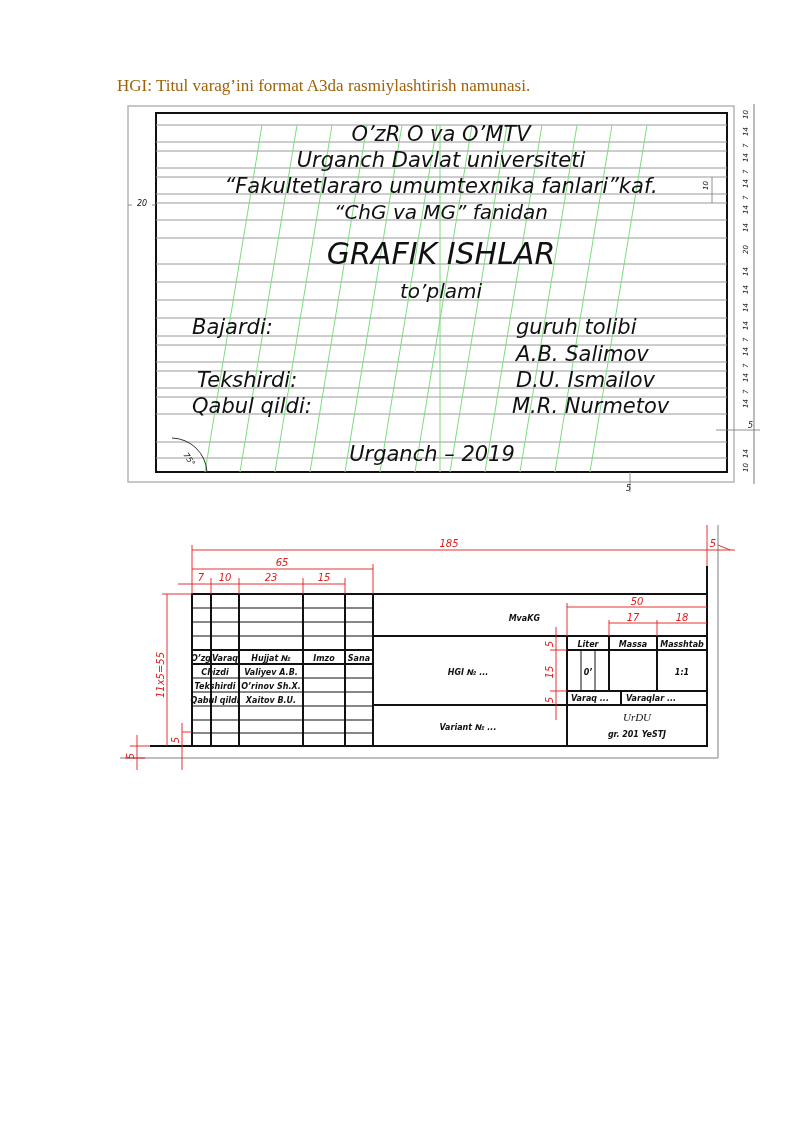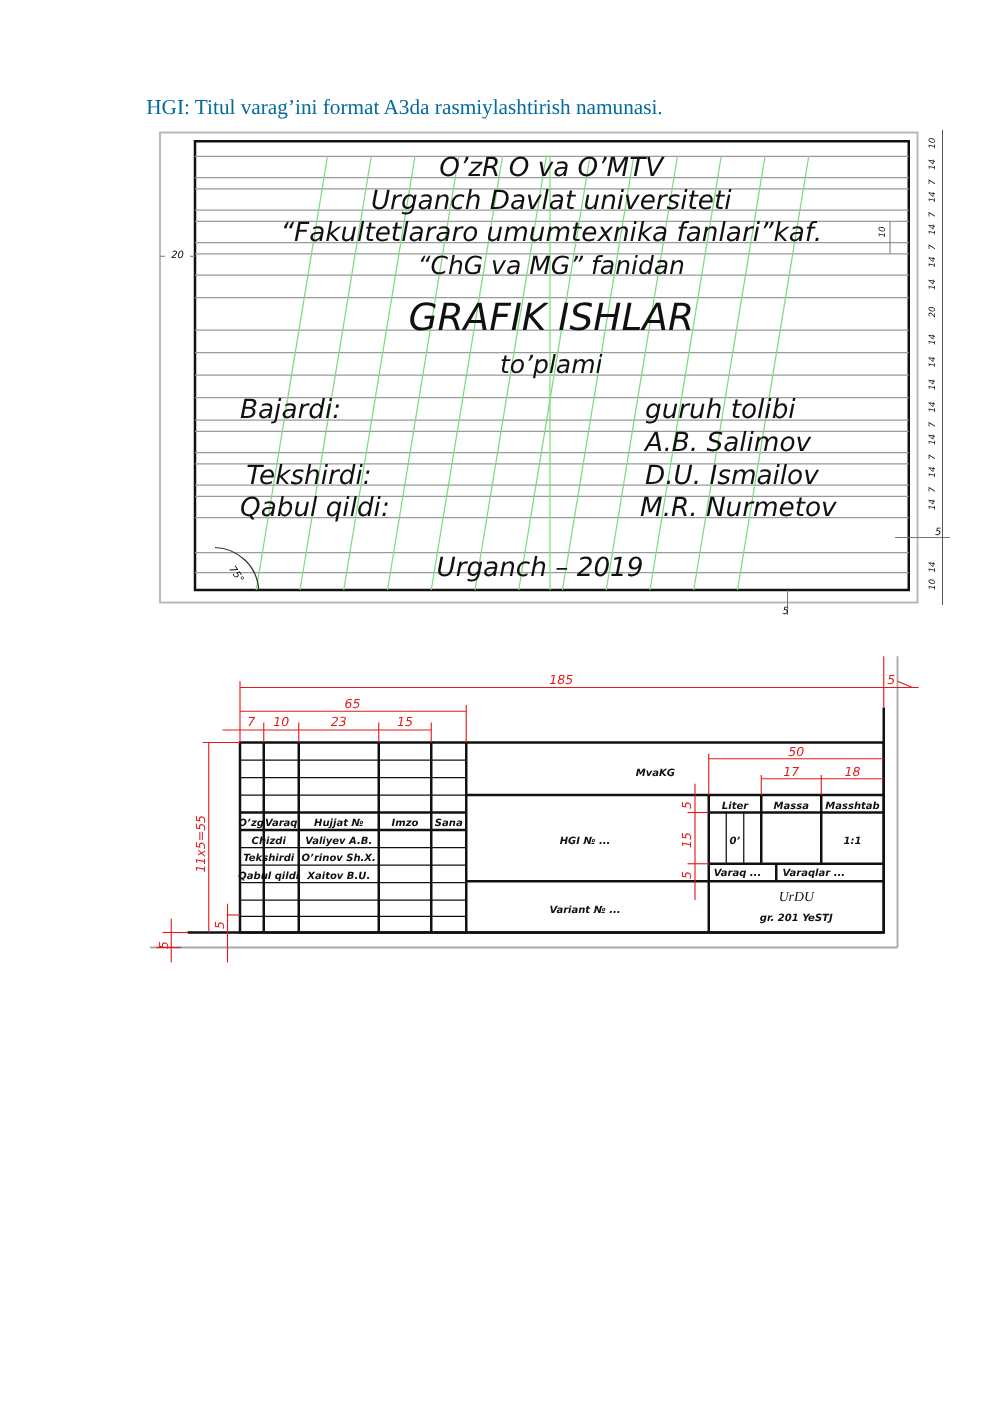--- a/index.html
+++ b/index.html
@@ -1,17 +1,17 @@
 <!DOCTYPE html>
 <html><head>
   <meta charset="utf-8">
   <style>
     html, body { margin:0; padding:0; background:#ffffff; }
     body { width:800px; height:1131px; position:relative; overflow:hidden; font-family:"Liberation Serif", serif; }
-    .caption { position:absolute; left:117px; top:76px; font-size:17px; color:#0369a1; font-family:"Liberation Serif", serif; }
+    .caption { position:absolute; left:117px; top:76px; font-size:17px; color:#a16207; font-family:"Liberation Serif", serif; }
     svg { position:absolute; left:0; top:0; }
     .cad { font-family:"DejaVu Sans", sans-serif; font-style:italic; fill:#111; }
     .red { font-family:"DejaVu Sans", sans-serif; font-style:italic; fill:#e31b1b; }
     .small { font-family:"DejaVu Sans", sans-serif; font-style:italic; fill:#111; font-weight:bold; }
   </style>
 </head>
 <body>
 
 <div class="caption">HGI: Titul varag’ini format A3da rasmiylashtirish namunasi.</div>
 

